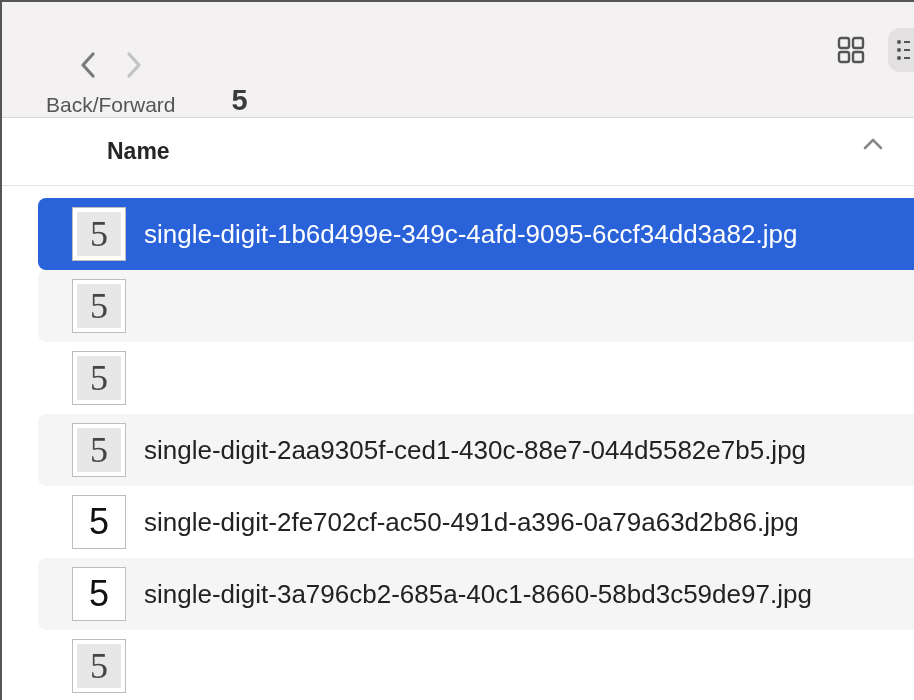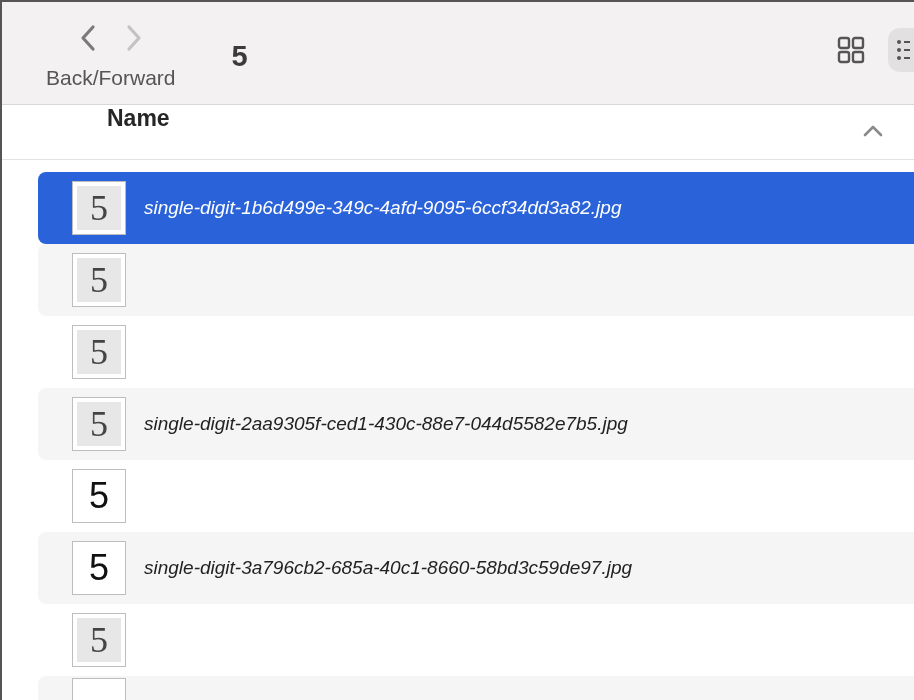--- a/index.html
+++ b/index.html
@@ -15,22 +15,22 @@
     width: 914px;
     height: 700px;
     border-left: 2px solid #555;
     border-top: 2px solid #555;
     display: flex;
     flex-direction: column;
   }
   
   .toolbar {
     display: flex;
-    align-items: flex-start;
-    height: 103px;
+    align-items: flex-end;
+    height: 116px;
     background: #f3f1f2;
     border-bottom: 1.5px solid #d8d6d7;
     padding-left: 44px;
     position: relative;
   }
   .nav-block {
     display: flex;
     flex-direction: column;
     align-items: center;
     margin-top: 22px;
@@ -67,22 +67,23 @@
     height: 44px;
     border-top-left-radius: 12px;
     border-bottom-left-radius: 12px;
     background: #e2e0e1;
     display:flex;
     align-items:center;
     padding-left:8px;
   }
   
   .col-header {
-    height: 55px;
-    display: flex;
+    height: 68px;
+    display: flex;
+    align-items: center;
     border-bottom: 1.5px solid #e3e3e3;
     padding-left: 105px;
     position: relative;
     cursor: default;
   }
   .col-header .name {
     font-size: 23px;
     font-weight: 700;
     color: #262626;
   }
@@ -128,24 +129,23 @@
     color: #444;
     line-height: 1;
   }
   .thumb.shade .inner {
     background:#e7e7e7;
     width:44px;height:44px;
     display:flex;align-items:center;justify-content:center;
   }
   .thumb.plain .glyph { font-family: -apple-system, Arial, sans-serif; font-weight:400; color:#111;}
   .filename {
-    font-size: 19px;
+    font-size: 26px;
     color: #222;
     white-space: nowrap;
-    font-style: italic;
   }
   .row.partial { height: 30px; align-items:flex-start; padding-top:2px;}
   .row.partial .thumb { height: 24px; overflow:hidden;}
 </style>
 </head>
 <body>
 
 <div class="window">
 
   <div class="toolbar">
@@ -225,20 +225,21 @@
           <div class="inner">
             <span class="glyph">5</span>
           </div>
         </div>
         <span class="filename">single-digit-2aa9305f-ced1-430c-88e7-044d5582e7b5.jpg</span>
       </div>
       <div class="row">
         <div class="thumb plain">
           <span class="glyph">5</span>
         </div>
+        <span class="filename">single-digit-2fe702cf-ac50-491d-a396-0a79a63d2b86.jpg</span>
       </div>
       <div class="row alt">
         <div class="thumb plain">
           <span class="glyph">5</span>
         </div>
         <span class="filename">single-digit-3a796cb2-685a-40c1-8660-58bd3c59de97.jpg</span>
       </div>
       <div class="row">
         <div class="thumb shade">
           <div class="inner">

